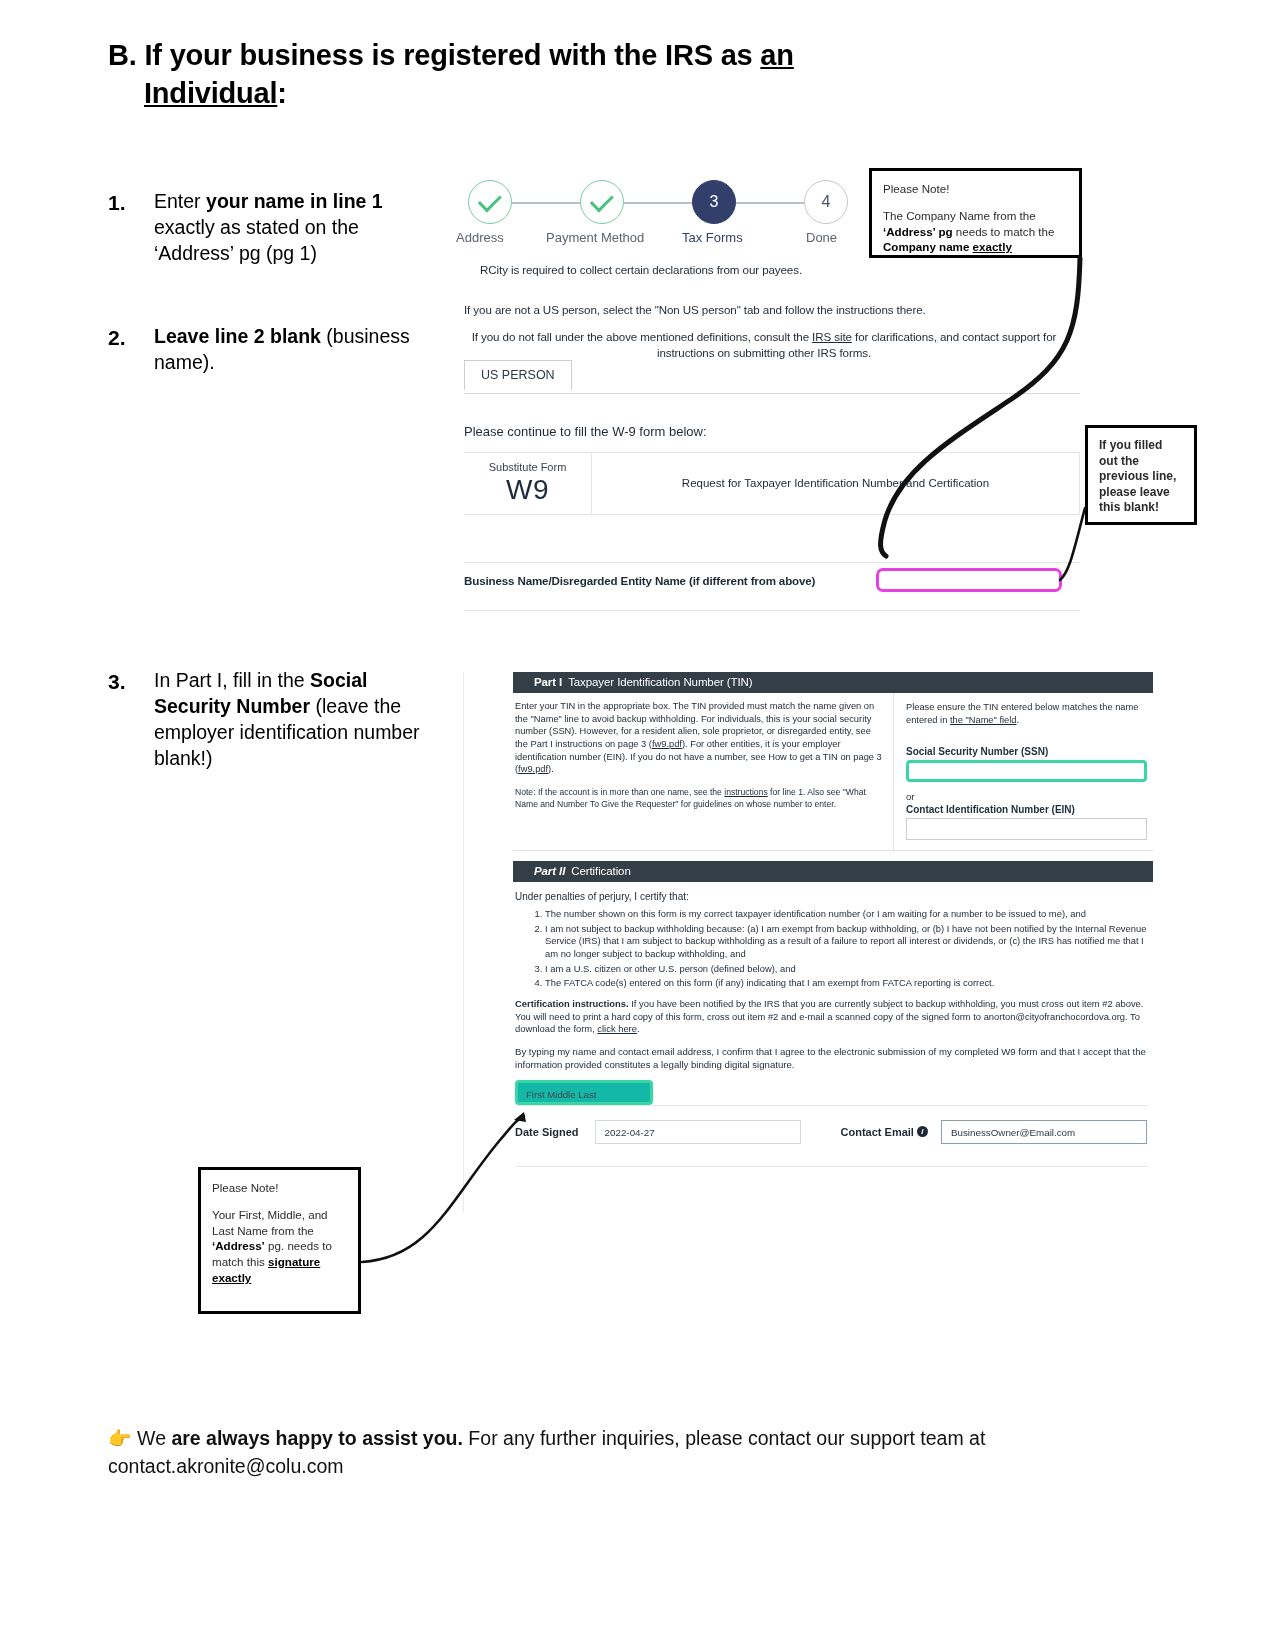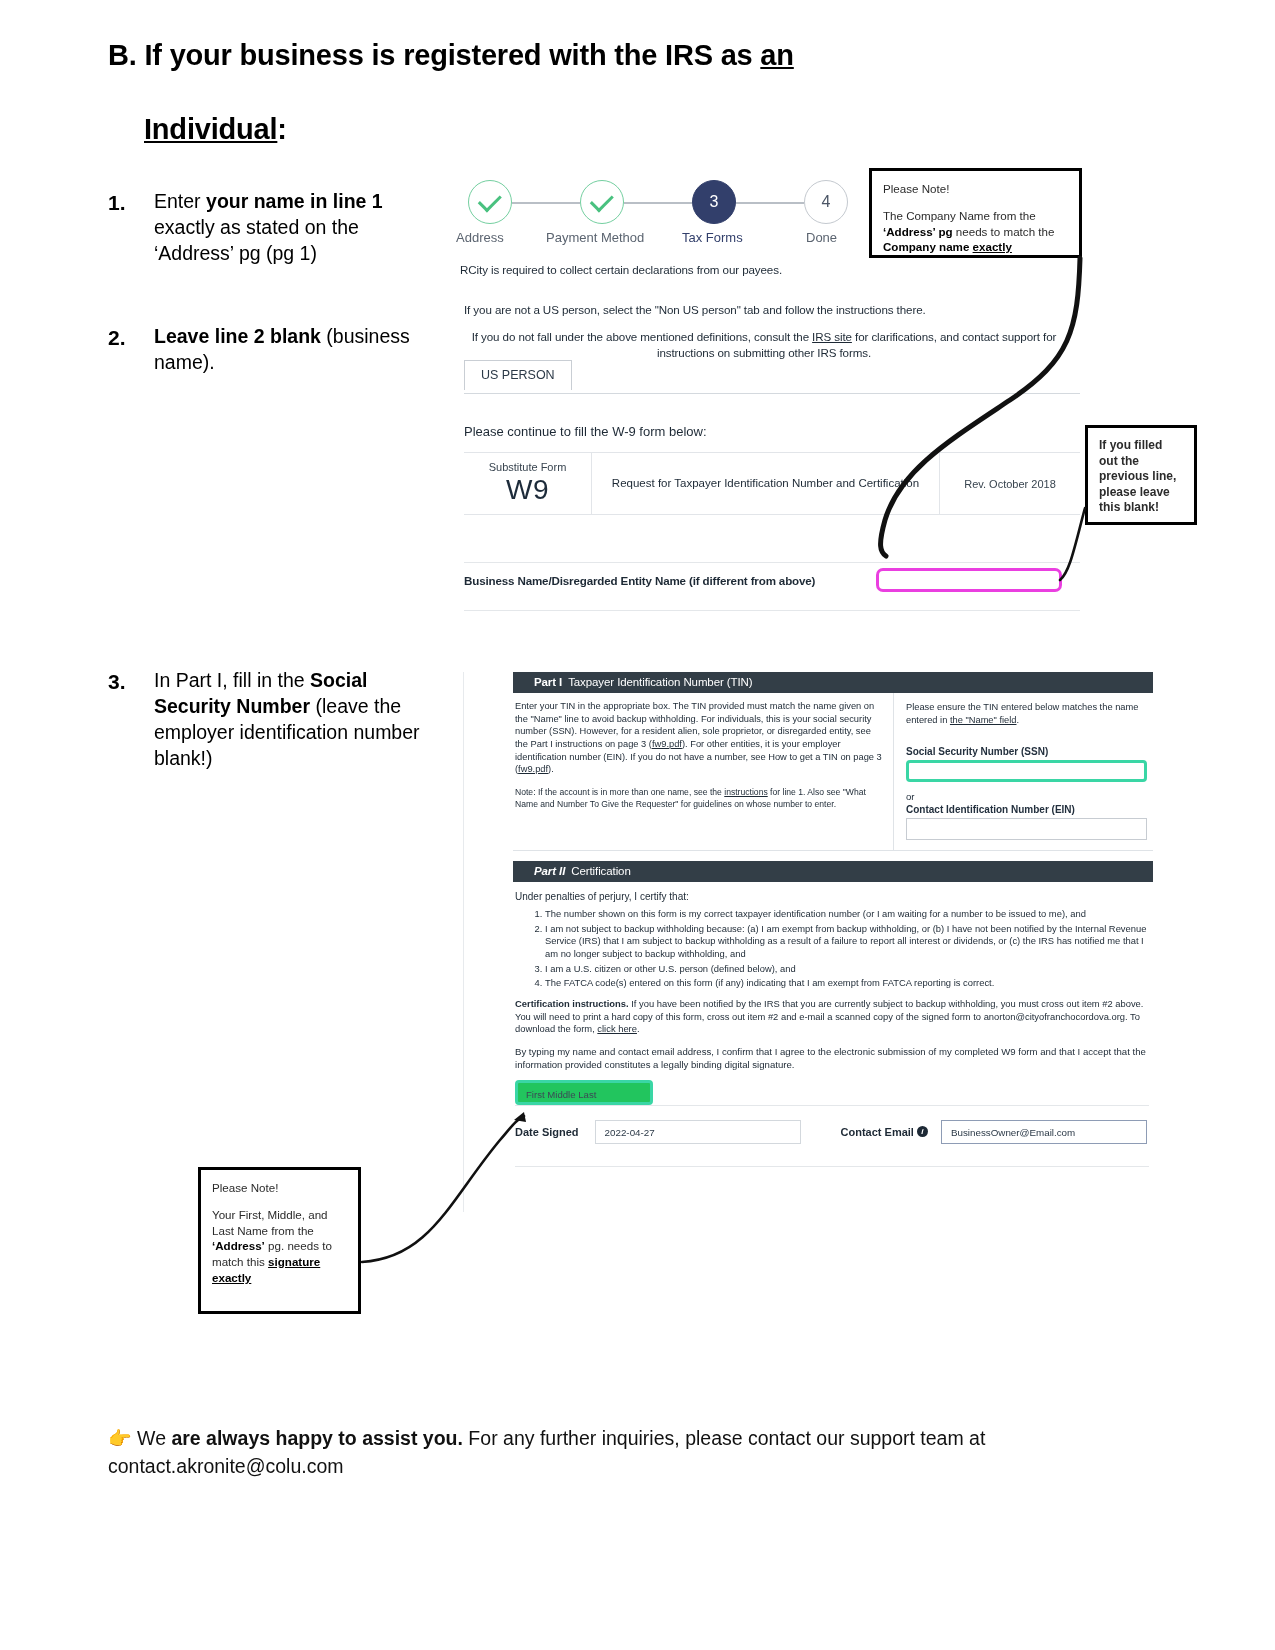--- a/index.html
+++ b/index.html
@@ -1,21 +1,21 @@
 <!DOCTYPE html>
 <html><head>
 <meta charset="utf-8">
 <style>
   html,body{margin:0;padding:0;background:#ffffff;}
   body{width:1275px;height:1650px;position:relative;font-family:"Liberation Sans",sans-serif;color:#000;}
   .page{position:relative;width:1275px;height:1650px;overflow:hidden;}
 
   
   .heading{position:absolute;left:108px;top:36px;width:930px;font-size:29px;font-weight:bold;line-height:1.32;letter-spacing:-0.2px;}
-  .heading .l2{padding-left:36px;display:block;margin-top:36px;}
+  .heading .l2{padding-left:36px;display:block;}
   .u{text-decoration:underline;}
 
   
   .step{position:absolute;width:330px;font-size:19.5px;line-height:1.33;}
   .step .num{position:absolute;left:0;top:0;font-weight:bold;font-size:21px;}
   .step .txt{display:block;margin-left:46px;}
   .step b{font-weight:bold;}
   #step1{left:108px;top:189px;}
   #step2{left:108px;top:324px;}
   #step3{left:108px;top:668px;}
@@ -93,21 +93,21 @@
   .orlbl{font-size:9.6px;margin-top:9px;}
   .einbox{height:22px;border:1px solid #c7ccd2;background:#fff;margin-top:3px;box-sizing:border-box;}
   .certbody{padding:6px 4px 0 2px;}
   .certlead{font-size:10px;color:#1d2935;margin:3px 0 6px 0;}
   ol.certlist{margin:0 0 0 30px;padding:0;font-size:9.4px;line-height:1.34;color:#1d2935;}
   ol.certlist li{margin-bottom:2px;}
   .certins{font-size:9.4px;line-height:1.36;color:#1d2935;margin-top:8px;}
   .bytyping{font-size:9.6px;line-height:1.38;color:#1d2935;margin-top:9px;}
   .siginput{margin-top:8px;height:25px;border-bottom:1px solid #e4e7ea;position:relative;}
   .sigbox{position:absolute;left:0;top:0;width:138px;height:25px;border:3px solid #3ad6a5;border-radius:4px;
-          box-sizing:border-box;background:#22c55e;font-size:9.6px;color:#3c4855;padding:6px 0 0 8px;}
+          box-sizing:border-box;background:#14b8a6;font-size:9.6px;color:#3c4855;padding:6px 0 0 8px;}
   .sigrow2{display:flex;align-items:center;margin-top:14px;font-size:11px;}
   .sigrow2 .k{font-weight:bold;color:#1d2935;}
   .dtbox{width:206px;height:24px;border:1px solid #d3d8dd;background:#fff;margin-left:16px;
          font-size:9.8px;color:#2b3947;padding:6px 0 0 9px;box-sizing:border-box;}
   .embox{width:206px;height:24px;border:1.5px solid #8e9cb5;background:#fff;margin-left:13px;
          font-size:9.8px;color:#2b3947;padding:6px 0 0 9px;box-sizing:border-box;}
   .botrule{margin-top:22px;height:1px;background:#e4e7ea;}
 
   
   #footer{position:absolute;left:108px;top:1425px;width:980px;font-size:19.5px;line-height:1.42;color:#111;}
@@ -157,21 +157,21 @@
     </div>
     <div class="slab" style="left:78px;">Payment Method</div>
 
     <div class="scircle cur" style="left:224px;">3</div>
     <div class="slab act" style="left:214px;">Tax Forms</div>
 
     <div class="scircle todo" style="left:336px;">4</div>
     <div class="slab" style="left:338px;">Done</div>
   </div>
 
-  <div class="shot ptext" style="left:460px;top:262px;width:612px;">
+  <div class="shot ptext" style="left:480px;top:262px;width:612px;">
     <div>RCity is required to collect certain declarations from our payees.</div>
   </div>
   <div class="shot ptext" style="left:464px;top:302px;width:612px;">If you are not a US person, select the "Non US person"  tab and follow the instructions there.</div>
   <div class="shot ptext" style="left:464px;top:329px;width:600px;text-align:center;">
     <span>If you do not fall under the above mentioned definitions, consult the </span><span class="lnk">IRS site</span><span> for clarifications, and contact support for instructions on submitting other IRS forms.</span>
   </div>
 
   <div class="shot" id="usperson">
     <div class="tabbox">US PERSON</div>
   </div>
@@ -179,23 +179,20 @@
 
   <div class="shot" id="w9wrap">
     <div class="w9intro">Please continue to fill the W-9 form below:</div>
     <div class="w9head">
       <div class="w9cell w9c1">
         <div class="w9sub">Substitute Form</div>
         <div class="w9big">W9</div>
       </div>
       <div class="w9cell w9c2">
         <div class="w9title">Request for Taxpayer Identification Number and Certification</div>
-      </div>
-      <div class="w9cell w9c3">
-        <div class="w9rev">Rev. October 2018</div>
       </div>
     </div>
   </div>
 
   <div class="rowrule" style="top:562px;"></div>
 
   <div class="fieldrow" style="top:568px;height:34px;">
     <div class="lbl">Business Name/Disregarded Entity Name (if different from above)</div>
     <div class="inpt pink"></div>
   </div>

